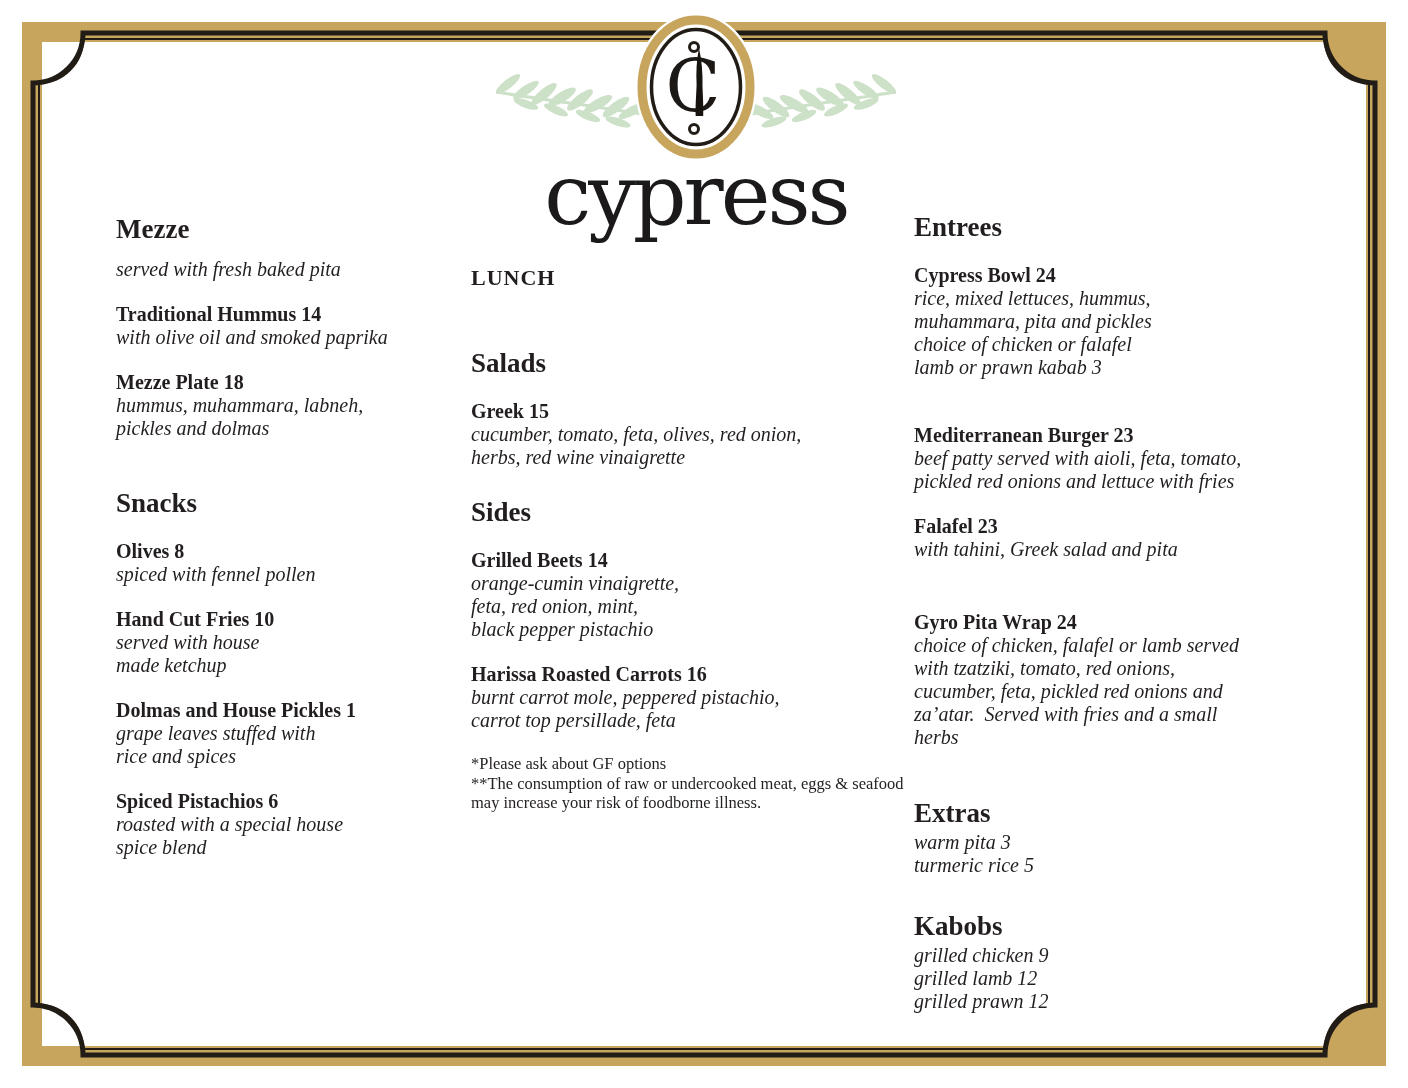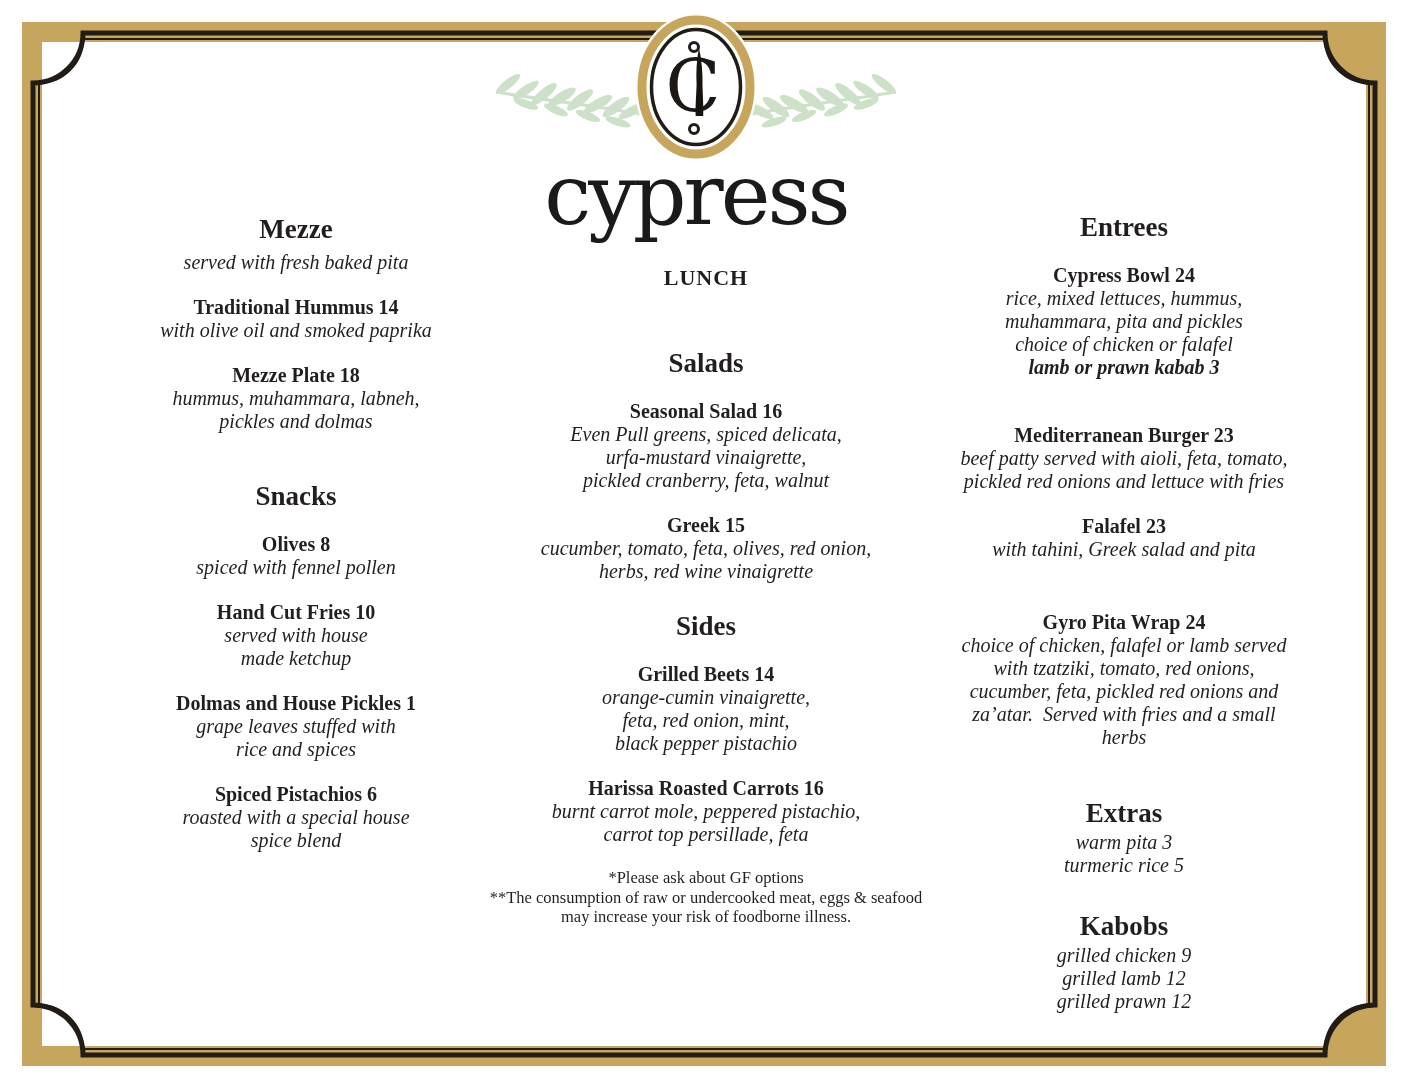--- a/index.html
+++ b/index.html
@@ -2,38 +2,38 @@
 <html><head>
 <meta charset="utf-8">
 <style>
   html,body{margin:0;padding:0}
   body{
     width:1408px;height:1088px;position:relative;overflow:hidden;
     background:#ffffff;color:#221e1f;
     font-family:"Liberation Serif", serif;
   }
   .abs{position:absolute}
-  .col{position:absolute;text-align:center}
+  .col{position:absolute;text-align:left}
   .col-left{left:116px;top:214px;width:360px}
   .col-center{left:471px;top:260px;width:470px}
   .col-right{left:914px;top:212px;width:420px}
   .h-sec{font-size:27px;line-height:30px;font-weight:bold;margin:0}
   .h-lunch{font-size:22px;line-height:36px;font-weight:bold;letter-spacing:1px;margin:0}
-  .note{font-style:italic;font-size:20px;line-height:23px;margin-top:7px}
+  .note{font-style:italic;font-size:20px;line-height:23px;margin-top:14px}
   .sec-snacks{margin-top:48px}
   .sec-salads{margin-top:52px}
   .sec-sides{margin-top:28px}
   .sec-extras{margin-top:49px}
   .sec-kabobs{margin-top:34px}
   .item{margin-top:22px}
   .gap-lg{margin-top:45px}
   .gap-md{margin-top:50px}
   .iname{font-weight:bold;font-size:20px;line-height:23px}
   .line{font-style:italic;font-size:20px;line-height:23px;white-space:pre-wrap}
-  .bold-line{font-weight:bold;font-style:italic;font-size:20px;line-height:23px}
+  .bold-line{font-weight:normal;font-style:italic;font-size:20px;line-height:23px}
   .plain-lines{margin-top:3px}
   .foot{margin-top:22px;font-size:16.5px;line-height:19.5px}
 </style>
 </head>
 <body>
 
 <svg class="abs" style="left:0;top:0" width="1408" height="1088" viewBox="0 0 1408 1088">
   <rect x="32" y="32" width="1344" height="1024" fill="none" stroke="#C8A55C" stroke-width="20"></rect>
   <path d="M1375 33 L1325 33 A50 50 0 0 0 1375 83 Z" fill="#C8A55C"></path>
   <path d="M1375 1055 L1375 1005 A50 50 0 0 0 1325 1055 Z" fill="#C8A55C"></path>
@@ -127,26 +127,20 @@
       <div class="line">spice blend</div>
     </div>
   </div>
 </div>
 
 <div class="col col-center">
   <h1 class="h-lunch">LUNCH</h1>
   <div class="sec-salads">
     <h2 class="h-sec">Salads</h2>
     <div class="item">
-      <div class="iname">Seasonal Salad 16</div>
-      <div class="line">Even Pull greens, spiced delicata,</div>
-      <div class="line">urfa-mustard vinaigrette,</div>
-      <div class="line">pickled cranberry, feta, walnut</div>
-    </div>
-    <div class="item">
       <div class="iname">Greek 15</div>
       <div class="line">cucumber, tomato, feta, olives, red onion,</div>
       <div class="line">herbs, red wine vinaigrette</div>
     </div>
   </div>
   <div class="sec-sides">
     <h2 class="h-sec">Sides</h2>
     <div class="item">
       <div class="iname">Grilled Beets 14</div>
       <div class="line">orange-cumin vinaigrette,</div>

